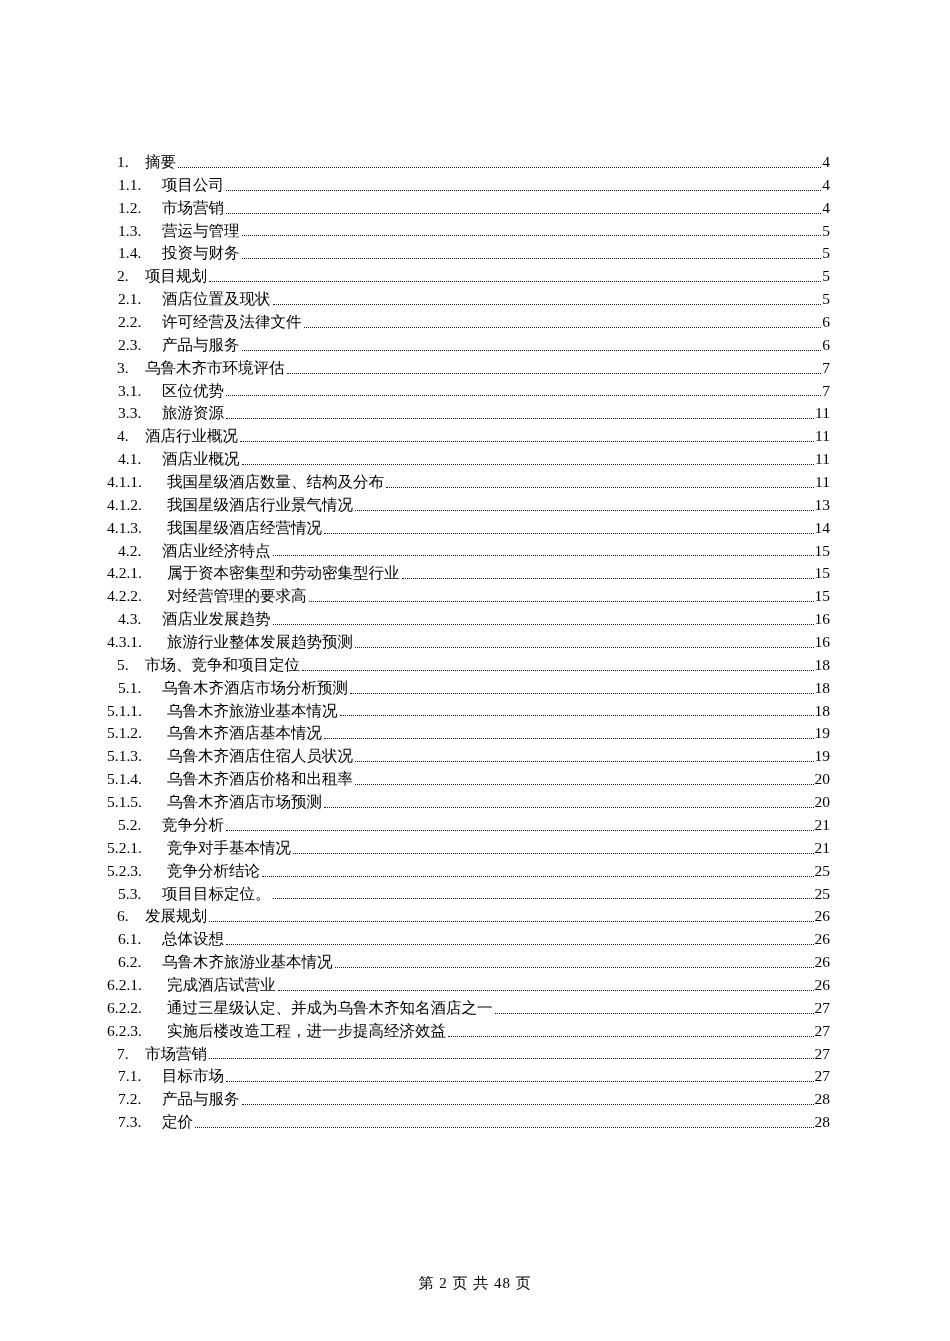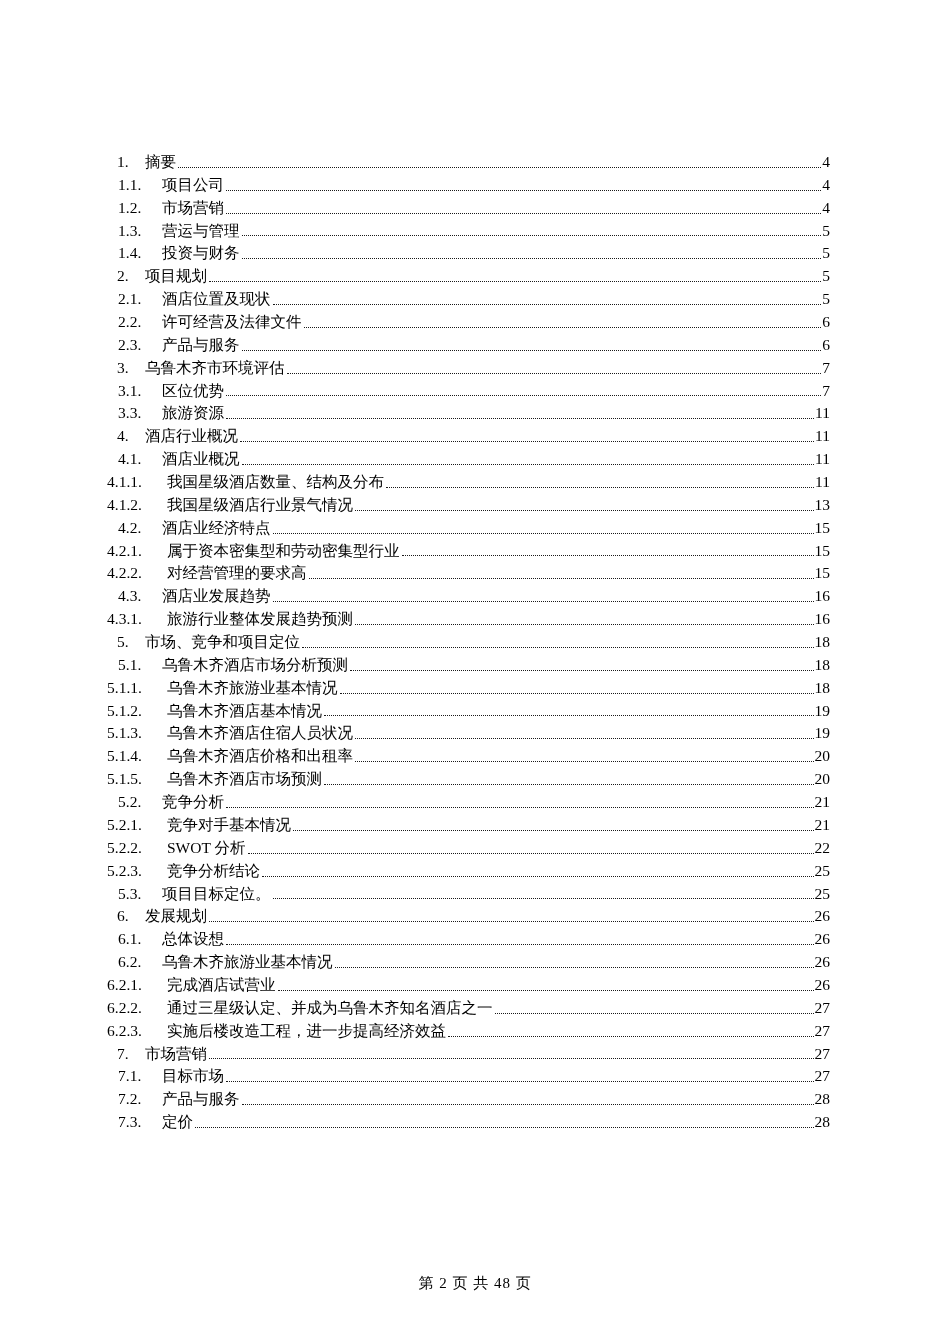--- a/index.html
+++ b/index.html
@@ -153,20 +153,26 @@
       <span class="toc-title">我国星级酒店数量、结构及分布</span>
       <span class="toc-leader"></span>
       <span class="toc-page">11</span>
     </div>
       <div class="toc-row level-3">
       <span class="toc-num">4.1.2.</span>
       <span class="toc-title">我国星级酒店行业景气情况</span>
       <span class="toc-leader"></span>
       <span class="toc-page">13</span>
     </div>
+      <div class="toc-row level-3">
+      <span class="toc-num">4.1.3.</span>
+      <span class="toc-title">我国星级酒店经营情况</span>
+      <span class="toc-leader"></span>
+      <span class="toc-page">14</span>
+    </div>
       <div class="toc-row level-2">
       <span class="toc-num">4.2.</span>
       <span class="toc-title">酒店业经济特点</span>
       <span class="toc-leader"></span>
       <span class="toc-page">15</span>
     </div>
       <div class="toc-row level-3">
       <span class="toc-num">4.2.1.</span>
       <span class="toc-title">属于资本密集型和劳动密集型行业</span>
       <span class="toc-leader"></span>
@@ -238,26 +244,20 @@
       <span class="toc-leader"></span>
       <span class="toc-page">21</span>
     </div>
       <div class="toc-row level-3">
       <span class="toc-num">5.2.1.</span>
       <span class="toc-title">竞争对手基本情况</span>
       <span class="toc-leader"></span>
       <span class="toc-page">21</span>
     </div>
       <div class="toc-row level-3">
-      <span class="toc-num">5.2.2.</span>
-      <span class="toc-title">SWOT 分析</span>
-      <span class="toc-leader"></span>
-      <span class="toc-page">22</span>
-    </div>
-      <div class="toc-row level-3">
       <span class="toc-num">5.2.3.</span>
       <span class="toc-title">竞争分析结论</span>
       <span class="toc-leader"></span>
       <span class="toc-page">25</span>
     </div>
       <div class="toc-row level-2">
       <span class="toc-num">5.3.</span>
       <span class="toc-title">项目目标定位。</span>
       <span class="toc-leader"></span>
       <span class="toc-page">25</span>

